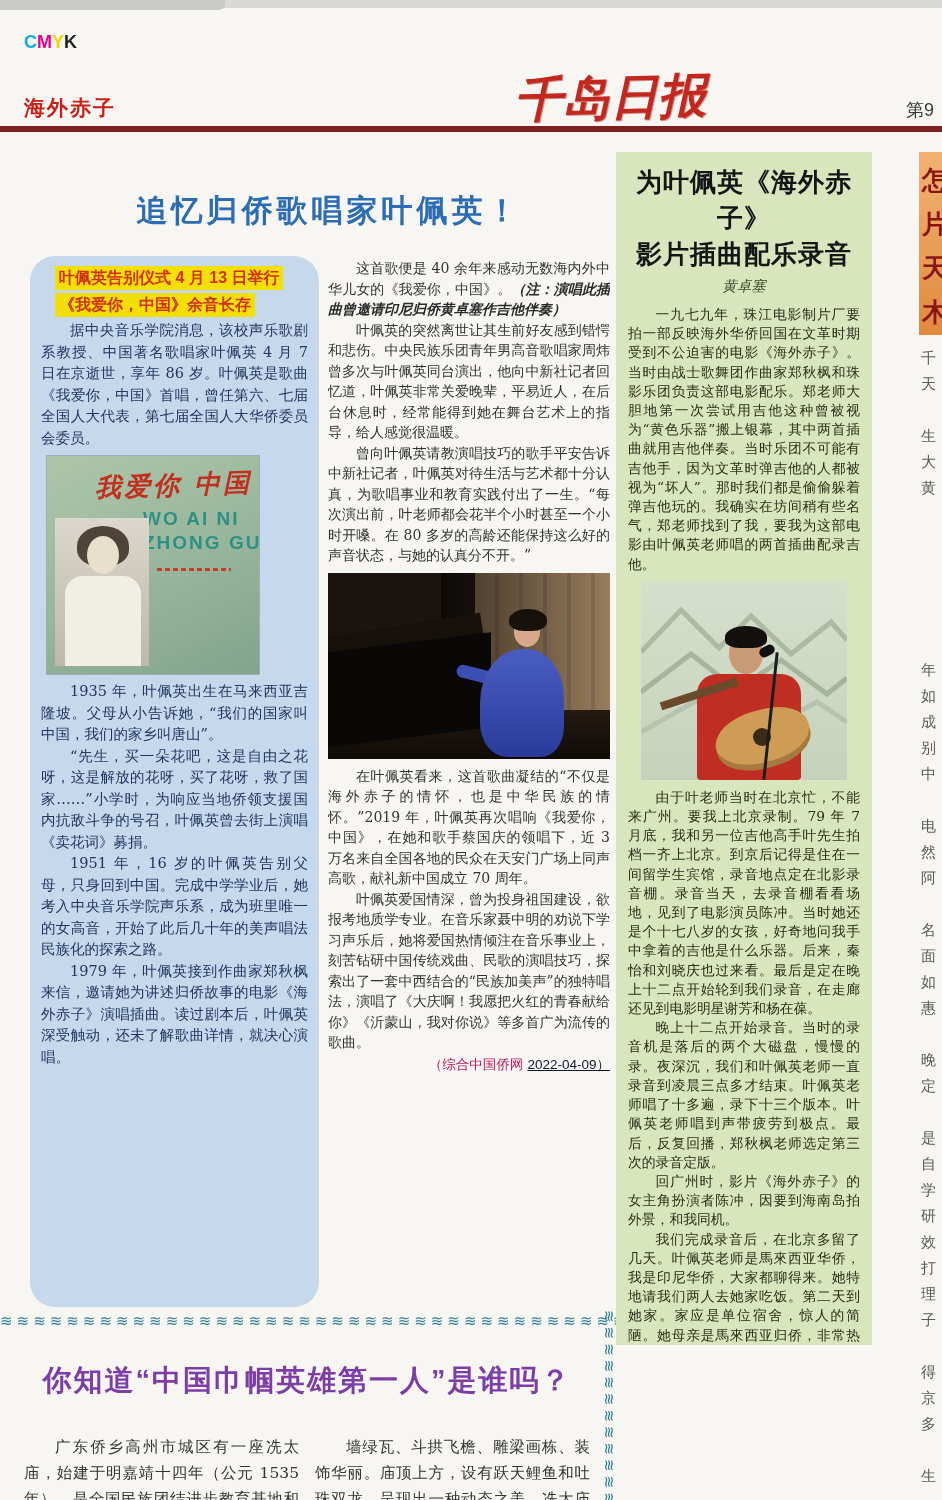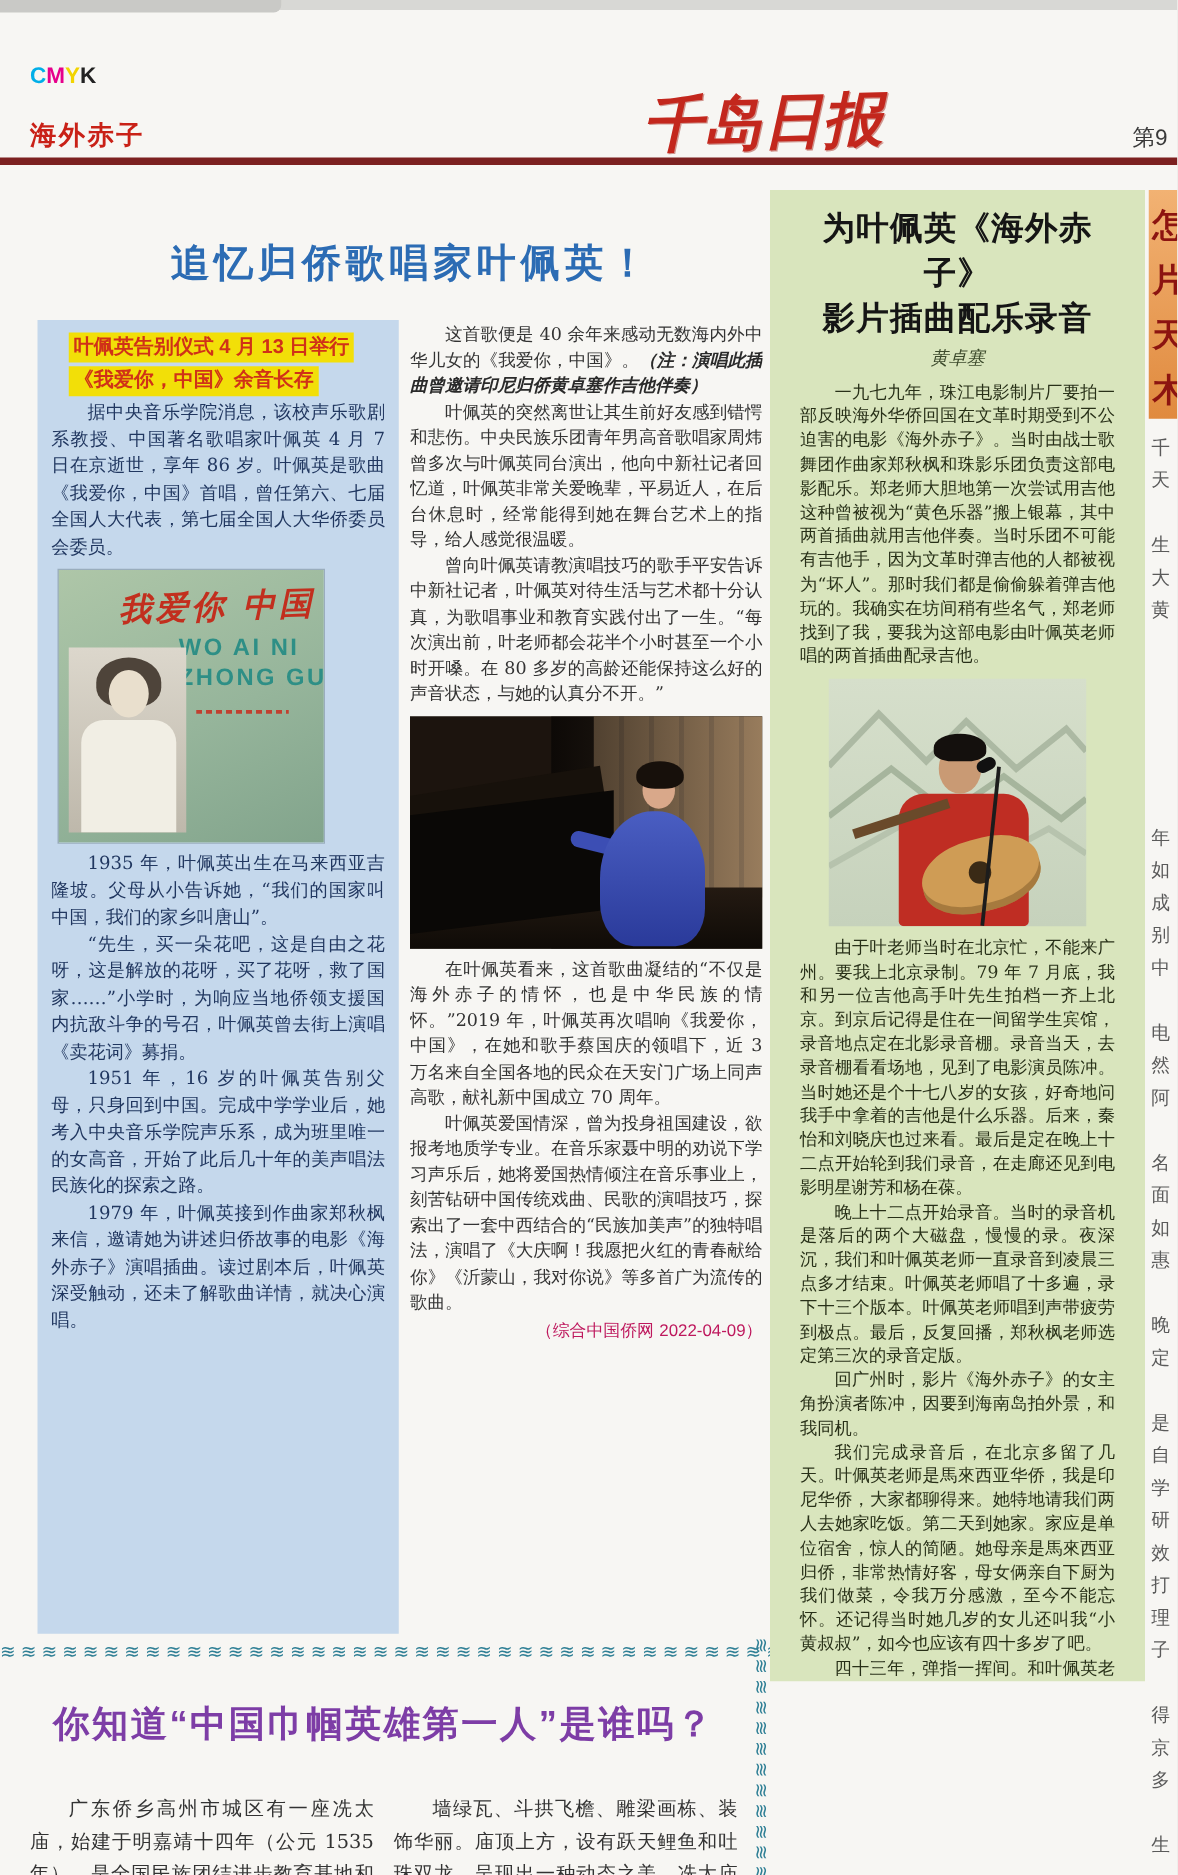--- a/index.html
+++ b/index.html
@@ -3,38 +3,38 @@
 <meta charset="utf-8">
 <style>
   html,body{margin:0;padding:0;background:#e9e8e6;}
   .page{position:relative;width:942px;height:1500px;background:#f7f6f3;overflow:hidden;
         font-family:"DejaVu Serif", serif;color:#222;}
   .abs{position:absolute;}
 
   
   .top-strip{left:0;top:0;width:942px;height:8px;background:#d8d8d5;}
   .top-tab{left:0;top:0;width:225px;height:10px;background:#c9c9c6;border-radius:0 0 6px 0;}
-  .cmyk{left:24px;top:50px;font-family:"Liberation Sans",sans-serif;font-weight:bold;font-size:18px;letter-spacing:0px;}
+  .cmyk{left:24px;top:32px;font-family:"Liberation Sans",sans-serif;font-weight:bold;font-size:18px;letter-spacing:0px;}
   .cmyk .c{color:#00aee8;} .cmyk .m{color:#e6008c;} .cmyk .y{color:#f2d400;} .cmyk .k{color:#222;}
   .section-label{left:24px;top:94px;font-family:"Liberation Sans",sans-serif;font-weight:bold;
                  font-size:21px;color:#c92117;letter-spacing:2px;}
   .masthead{left:470px;top:66px;width:280px;text-align:center;font-size:48px;font-weight:bold;
             font-style:italic;color:#c3271d;transform:rotate(-1.5deg);
             text-shadow:1px 1px 0 rgba(160,30,20,.45);}
   .page-num{left:906px;top:98px;font-family:"Liberation Sans",sans-serif;font-size:18px;color:#3a3a3a;}
   .rule{left:0;top:126px;width:942px;height:6px;background:#7c2120;}
 
   
   .main-headline{left:46px;top:190px;width:566px;text-align:center;
                  font-family:"Liberation Sans",sans-serif;font-weight:bold;font-size:31px;
                  color:#2c6cb4;letter-spacing:4px;}
 
   
   .left-box{left:30px;top:256px;width:289px;height:1051px;background:#c5d8ec;
-            padding:8px 11px;box-sizing:border-box;overflow:hidden;}
+            padding:8px 11px;box-sizing:border-box;overflow:hidden;border-radius:25px;}
   .left-box p{margin:0;font-size:14.5px;line-height:21.5px;color:#213760;text-align:justify;text-indent:2em;}
   .sec-head-row{margin:2px 0 3px 0;padding-left:14px;}
   .sec-head{display:inline-block;background:#f2df08;color:#d03118;font-weight:bold;
             font-size:16px;line-height:24px;padding:0 4px;font-family:"Liberation Sans",sans-serif;}
 
   
   .album{position:relative;width:212px;height:218px;margin:7px auto 7px 6px;overflow:hidden;
          background:linear-gradient(155deg,#aec6a8 0%,#96b59b 55%,#82a48c 100%);
          box-shadow:0 0 0 1px rgba(90,110,120,.4);}
   .album-title{position:absolute;left:48px;top:12px;font-size:26px;font-weight:bold;font-style:italic;
@@ -53,21 +53,21 @@
               border-radius:50%;}
   .album-blouse{position:absolute;left:10px;top:58px;width:76px;height:90px;background:#f1eee4;
                 border-radius:18px 18px 0 0;}
 
   
   .mid-col{left:328px;top:258px;width:282px;height:1052px;overflow:hidden;}
   .mid-col p{margin:0;font-size:14px;line-height:20.5px;color:#333;text-align:justify;text-indent:2em;}
   .mid-note{font-style:italic;font-weight:bold;color:#2a2a2a;}
   .credit-line{margin-top:3px;text-align:right;font-size:13.5px;}
   .credit-source{color:#be185d;}
-  .credit-date{color:#be185d;font-family:"Liberation Sans",sans-serif;}
+  .credit-date{color:#0f172a;font-family:"Liberation Sans",sans-serif;text-decoration:underline;}
 
   
   .photo-stage{position:relative;width:282px;height:186px;margin:7px 0;overflow:hidden;background:#1c140e;}
   .stage-panels{position:absolute;right:0;top:0;width:48%;height:78%;
     background:repeating-linear-gradient(90deg,#8a6f52 0 20px,#76604a 20px 24px);}
   .stage-glow{position:absolute;right:0;top:0;width:60%;height:100%;
     background:linear-gradient(90deg,rgba(0,0,0,.55),rgba(255,220,170,.12));}
   .stage-floor{position:absolute;left:0;bottom:0;width:100%;height:26%;
     background:linear-gradient(#241a12,#0f0b07);}
   .piano-body{position:absolute;left:-12px;top:70px;width:175px;height:95px;background:#0a0806;
@@ -77,22 +77,22 @@
   .singer-dress{position:absolute;left:152px;top:76px;width:84px;height:108px;
     background:linear-gradient(#4a5ec2,#2a3a9a);border-radius:50% 45% 28% 32%;}
   .singer-arm{position:absolute;left:128px;top:96px;width:48px;height:13px;background:#3c4eb4;
     border-radius:8px;transform:rotate(14deg);}
   .singer-head{position:absolute;left:186px;top:44px;width:26px;height:30px;background:#d9a88a;
     border-radius:50%;}
   .singer-hair{position:absolute;left:181px;top:36px;width:38px;height:22px;background:#17100b;
     border-radius:50% 50% 40% 40%;}
 
   
-  .right-box{left:616px;top:152px;width:300px;height:1193px;background:#d9e5bd;
-             padding:12px 24px;box-sizing:border-box;overflow:hidden;}
+  .right-box{left:616px;top:152px;width:256px;height:1193px;background:#d9e5bd;
+             padding:12px 12px;box-sizing:border-box;overflow:hidden;}
   .right-headline{text-align:center;font-family:"Liberation Sans",sans-serif;font-weight:bold;
                   font-size:26px;line-height:36px;color:#151515;letter-spacing:1px;}
   .right-byline{text-align:center;font-size:14.5px;color:#3c4a2c;font-style:italic;margin:5px 0 9px 0;}
   .right-box p{margin:0;font-size:13.8px;line-height:19.2px;color:#283018;text-align:justify;text-indent:2em;}
 
   
   .photo-guitar{position:relative;width:206px;height:198px;margin:8px auto;overflow:hidden;
     background:linear-gradient(#d6dfcb,#c6d2bc);}
   .mtn{position:absolute;left:0;top:0;width:100%;height:100%;}
   .guitar-man-shirt{position:absolute;left:56px;top:92px;width:104px;height:106px;background:#bf2d23;

